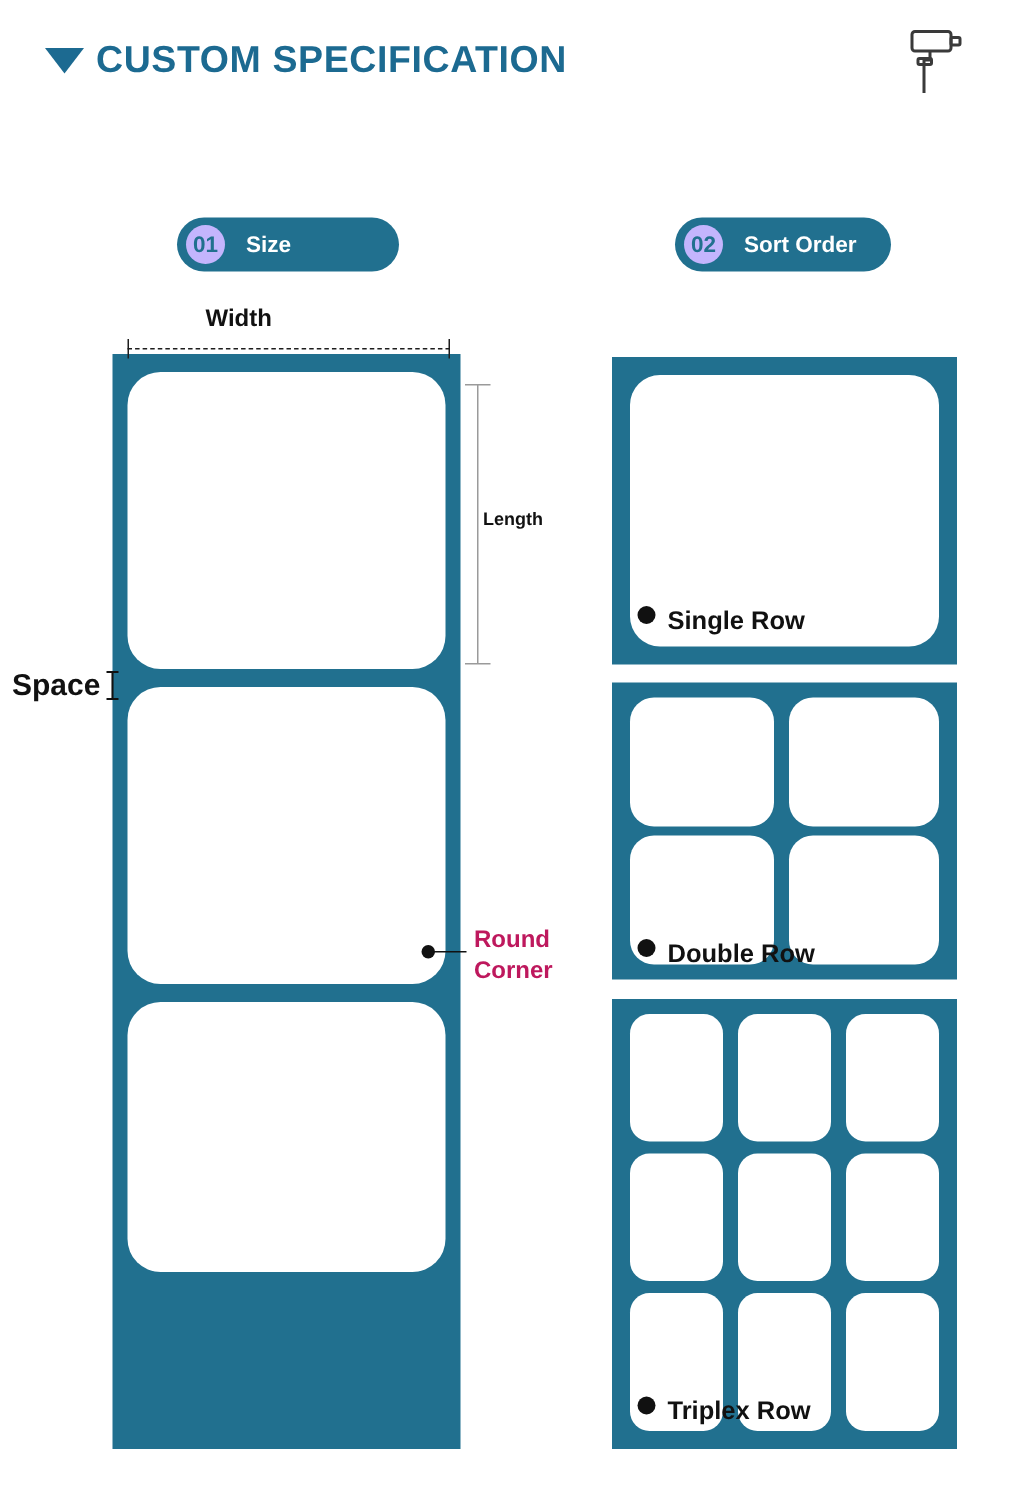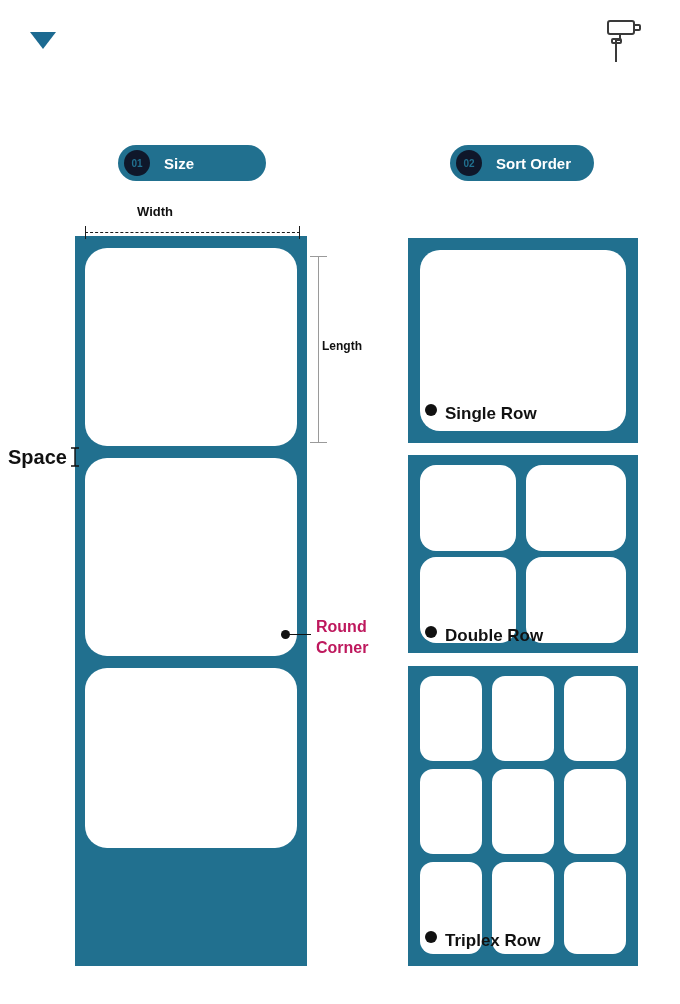--- a/index.html
+++ b/index.html
@@ -58,23 +58,23 @@
     background: #21708f;
     border-radius: 18px;
     display: flex;
     align-items: center;
   }
   .pill-num {
     width: 26px;
     height: 26px;
     margin-left: 6px;
     border-radius: 50%;
-    background: #0f172a;
+    background: #c4b5fd;
     color: #21708f;
-    font-size: 10px;
+    font-size: 15px;
     font-weight: bold;
     display: flex;
     align-items: center;
     justify-content: center;
     flex: 0 0 auto;
   }
   .pill-label {
     color: #ffffff;
     font-size: 15px;
     font-weight: bold;
@@ -118,21 +118,21 @@
     height: 13px;
     background: #1d1d1d;
     top: 226px;
   }
   #width-tick-left  { left: 85px; }
   #width-tick-right { left: 299px; }
   .width-text {
     position: absolute;
     left: 137px;
     top: 204px;
-    font-size: 13px;
+    font-size: 16px;
     font-weight: bold;
     color: #111111;
     text-align: center;
   }
 
   
   .length-dim {
     position: absolute;
     left: 318px;
     top: 256px;
@@ -240,20 +240,21 @@
   }
   #bullet-single  { left: 425px; top: 404px; }
   #bullet-double  { left: 425px; top: 626px; }
   #bullet-triplex { left: 425px; top: 931px; }
 </style>
 </head>
 <body>
 
 <div class="header">
   <div class="header-triangle"></div>
+  <div class="header-title">CUSTOM SPECIFICATION</div>
 
   <svg class="roller-icon" viewBox="0 0 44 46">
     <rect x="8" y="3" width="26" height="13" rx="2" fill="none" stroke="#3a3a3a" stroke-width="2"></rect>
     <rect x="34" y="7" width="6" height="5" rx="1" fill="none" stroke="#3a3a3a" stroke-width="2"></rect>
     <path d="M20 16 L20 22 L16 22 L16 44" fill="none" stroke="#3a3a3a" stroke-width="2"></path>
     <rect x="12" y="21" width="9" height="4" rx="1" fill="none" stroke="#3a3a3a" stroke-width="2"></rect>
   </svg>
 </div>
 
 <div class="pill" id="pill-size">

